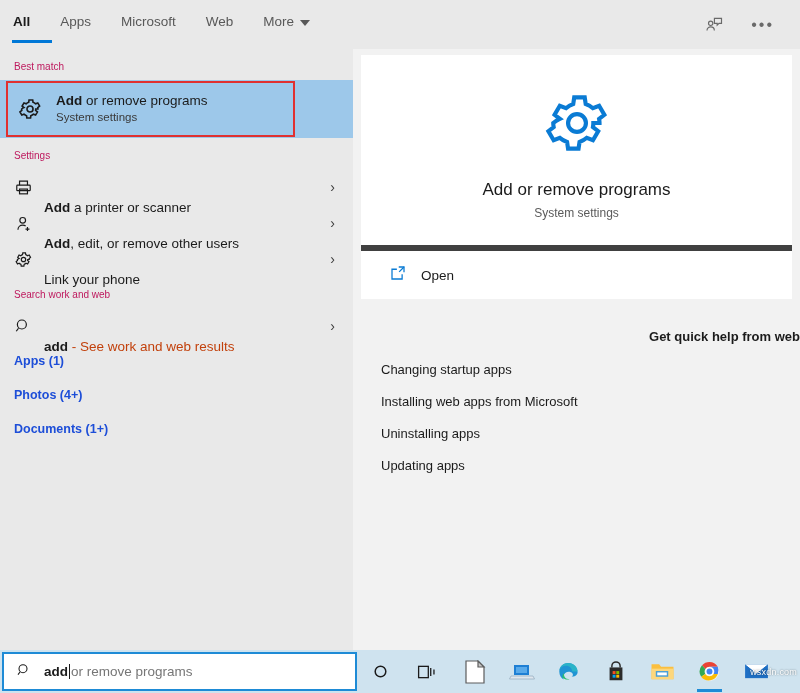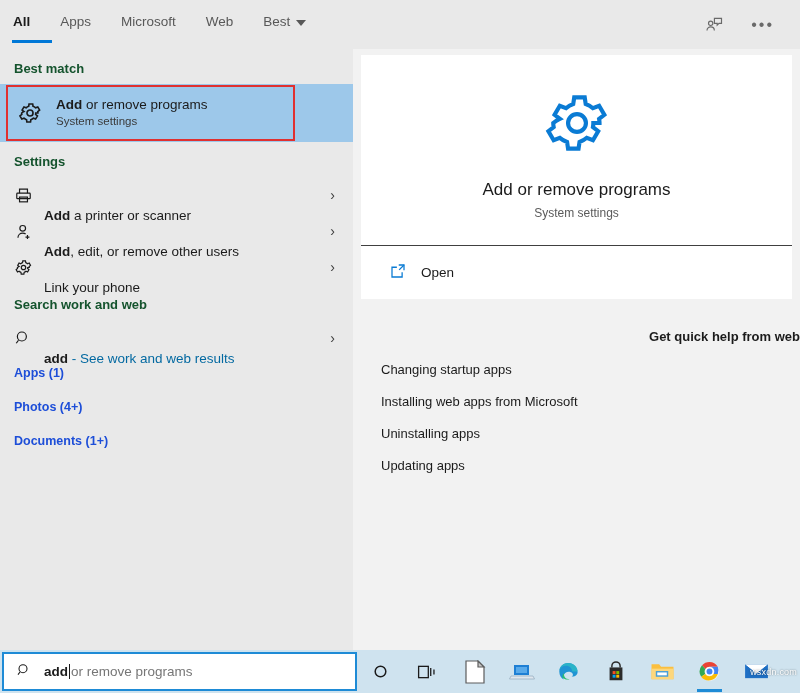--- a/index.html
+++ b/index.html
@@ -73,21 +73,21 @@
     justify-content: flex-end;
     gap: 26px;
     padding-right: 26px;
     background: #e9e9e9;
     z-index: 3;
   }
   .tr-icon { color: #6a6a6a; display: flex; align-items: center; }
   .dots { letter-spacing: 2px; font-size: 16px; color: #6a6a6a; line-height: 1; }
 
   .section-head {
-    font-size: 13px; font-weight: bold; color: #14532d;
+    font-size: 10px; font-weight: normal; color: #be185d;
     padding: 12px 0 8px 14px;
   }
 
   .best-wrap { position: relative; height: 58px; }
   .best-row {
     position: absolute; left: 0; top: 0;
     width: 353px; height: 58px;
     background: #9dc8ea;
     display: flex; align-items: center;
     padding-left: 14px;
@@ -108,21 +108,21 @@
 
   .row {
     height: 36px;
     display: flex; align-items: center;
     padding: 0 14px 0 14px;
     cursor: default;
   }
   .row-icon { width: 30px; display: flex; align-items: center; color: #1b1b1b; }
   .row-label { flex: 1; font-size: 13.5px; color: #1b1b1b; margin-top: 40px; }
   .row-label b { font-weight: bold; }
-  .row-label .muted { color: #0369a1; }
+  .row-label .muted { color: #c2410c; }
   .chev { color: #404040; font-size: 14px; padding-right: 4px; }
 
   .cat {
     font-size: 12.5px; font-weight: bold; color: #1d4ed8;
     padding: 10px 0 10px 14px;
   }
 
   
   .right-panel {
     flex: 1; height: 650px;
@@ -138,21 +138,21 @@
     align-items: center; justify-content: center;
     padding: 26px 0 20px 0;
   }
   .gear-big { margin-bottom: 16px; }
   .preview-title { font-size: 17px; color: #1b1b1b; margin-bottom: 6px; }
   .preview-sub { font-size: 12px; color: #5a5a5a; }
 
   .open-card {
     margin: 0 8px;
     background: #ffffff;
-    border-top: 1px solid #404040;
+    border-top: 6px solid #404040;
     height: 54px;
     display: flex; align-items: center;
     padding-left: 28px;
     cursor: default;
   }
   .open-label { font-size: 13.5px; color: #1b1b1b; margin-left: 14px; }
 
   .help-block { padding: 30px 0 0 28px; }
   .help-head { font-size: 13px; font-weight: bold; color: #1b1b1b; margin-bottom: 18px; text-align: right; }
   .help-link {
@@ -223,21 +223,21 @@
         <div class="tab">
           <span>Apps</span>
         </div>
         <div class="tab">
           <span>Microsoft</span>
         </div>
         <div class="tab">
           <span>Web</span>
         </div>
         <div class="tab tab-more">
-          <span>Best</span>
+          <span>More</span>
           <span class="caret"></span>
         </div>
       </div>
 
       <div class="section-head">Best match</div>
 
       <div class="best-wrap">
         <div class="best-row">
           <div class="best-icon">
             <svg width="26" height="26" viewBox="0 0 24 24" fill="none" stroke="#1b1b1b" stroke-width="1.5">

